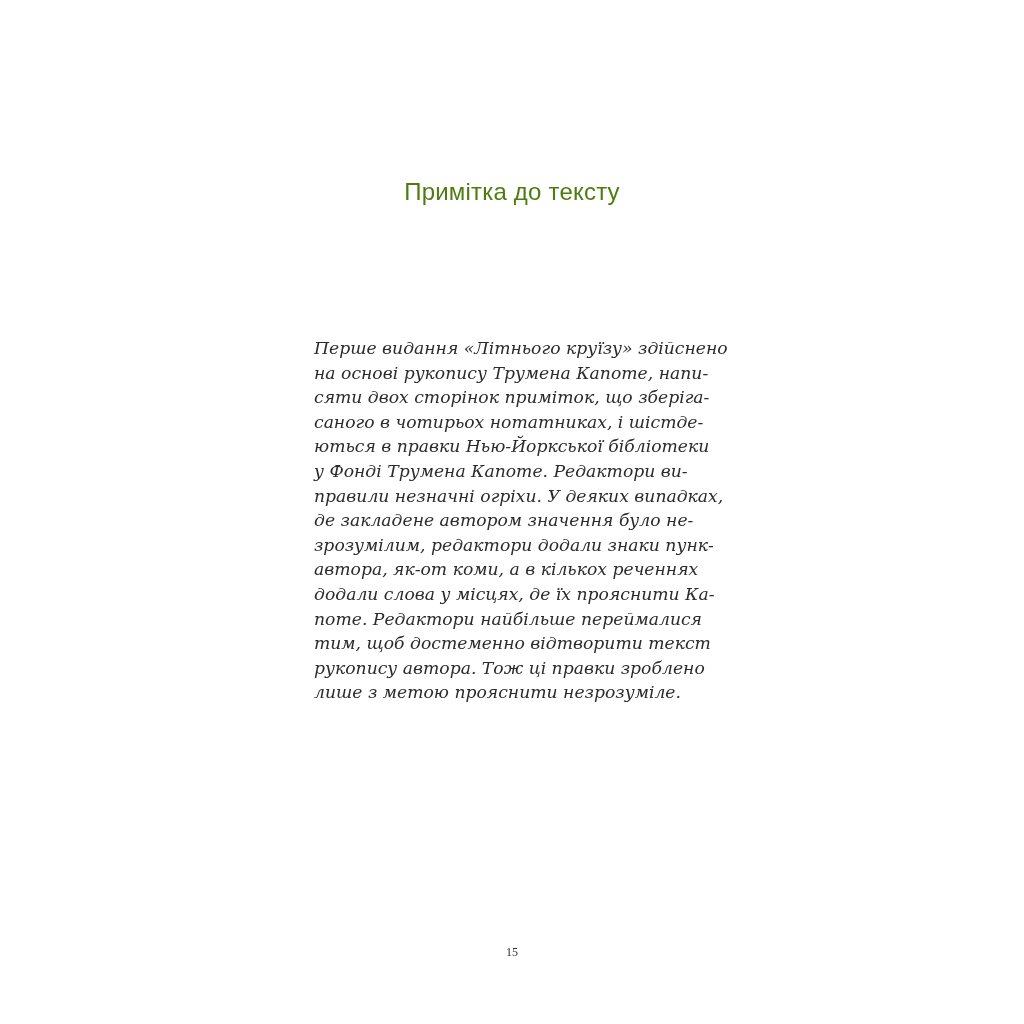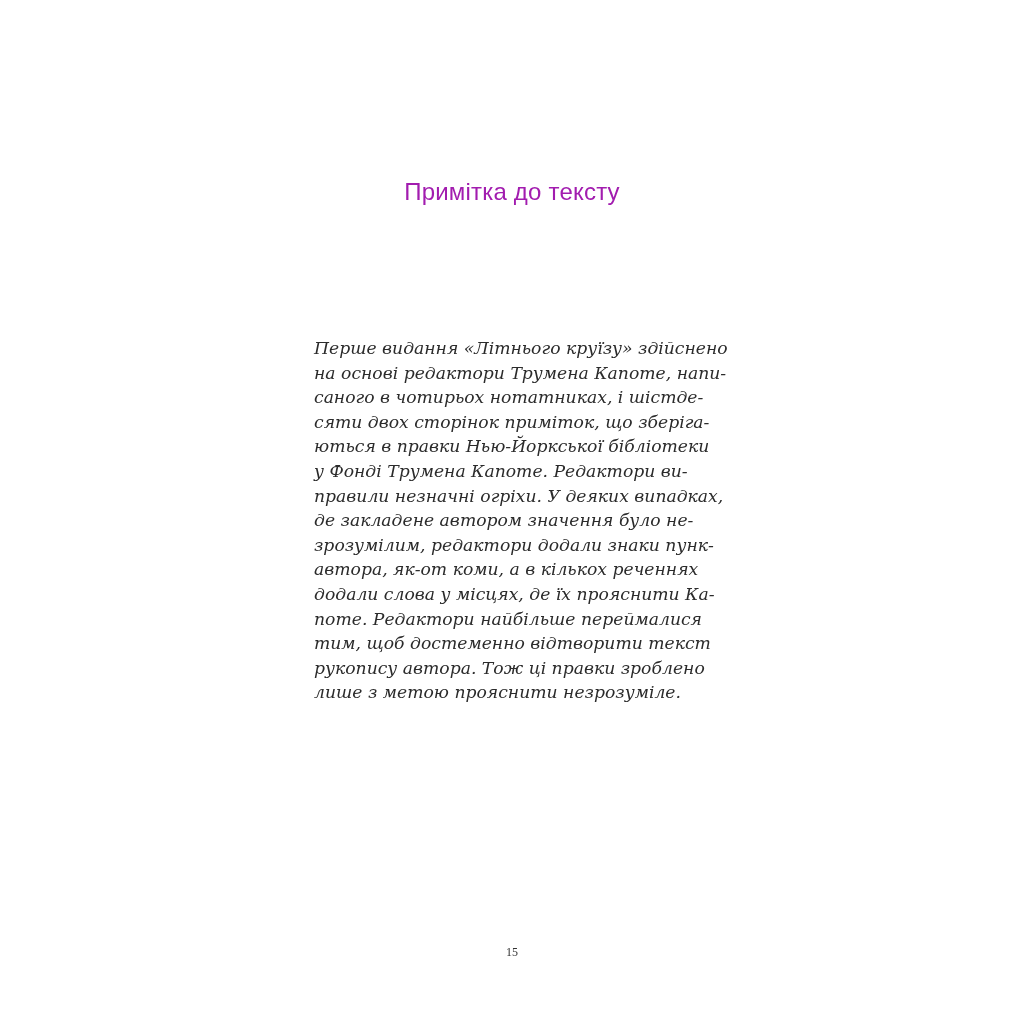--- a/index.html
+++ b/index.html
@@ -22,21 +22,21 @@
     }
     .title {
       position: absolute;
       left: 0;
       width: 1024px;
       top: 178px;
       text-align: center;
       font-family: "Liberation Sans", "DejaVu Sans", sans-serif;
       font-size: 24px;
       font-weight: 400;
-      color: #a21caf;
+      color: #4d7c0f;
       letter-spacing: 0.2px;
     }
     .body-text {
       position: absolute;
       left: 314px;
       top: 336px;
       width: 408px;
       font-family: "DejaVu Serif", "Liberation Serif", serif;
       font-style: italic;
       font-size: 17.2px;
@@ -59,23 +59,23 @@
     }
   </style>
 </head>
 <body>
 
 <div class="page">
   <div class="title">Примітка до тексту</div>
 
   <div class="body-text">
     <span class="line">Перше видання «Літнього круїзу» здійснено</span>
-    <span class="line">на основі редактори Трумена Капоте, напи-</span>
+    <span class="line">на основі рукопису Трумена Капоте, напи-</span>
+    <span class="line">сяти двох сторінок приміток, що зберіга-</span>
     <span class="line">саного в чотирьох нотатниках, і шістде-</span>
-    <span class="line">сяти двох сторінок приміток, що зберіга-</span>
     <span class="line">ються в правки Нью-Йоркської бібліотеки</span>
     <span class="line">у Фонді Трумена Капоте. Редактори ви-</span>
     <span class="line">правили незначні огріхи. У деяких випадках,</span>
     <span class="line">де закладене автором значення було не-</span>
     <span class="line">зрозумілим, редактори додали знаки пунк-</span>
     <span class="line">автора, як-от коми, а в кількох реченнях</span>
     <span class="line">додали слова у місцях, де їх прояснити Ка-</span>
     <span class="line">поте. Редактори найбільше переймалися</span>
     <span class="line">тим, щоб достеменно відтворити текст</span>
     <span class="line">рукопису автора. Тож ці правки зроблено</span>

